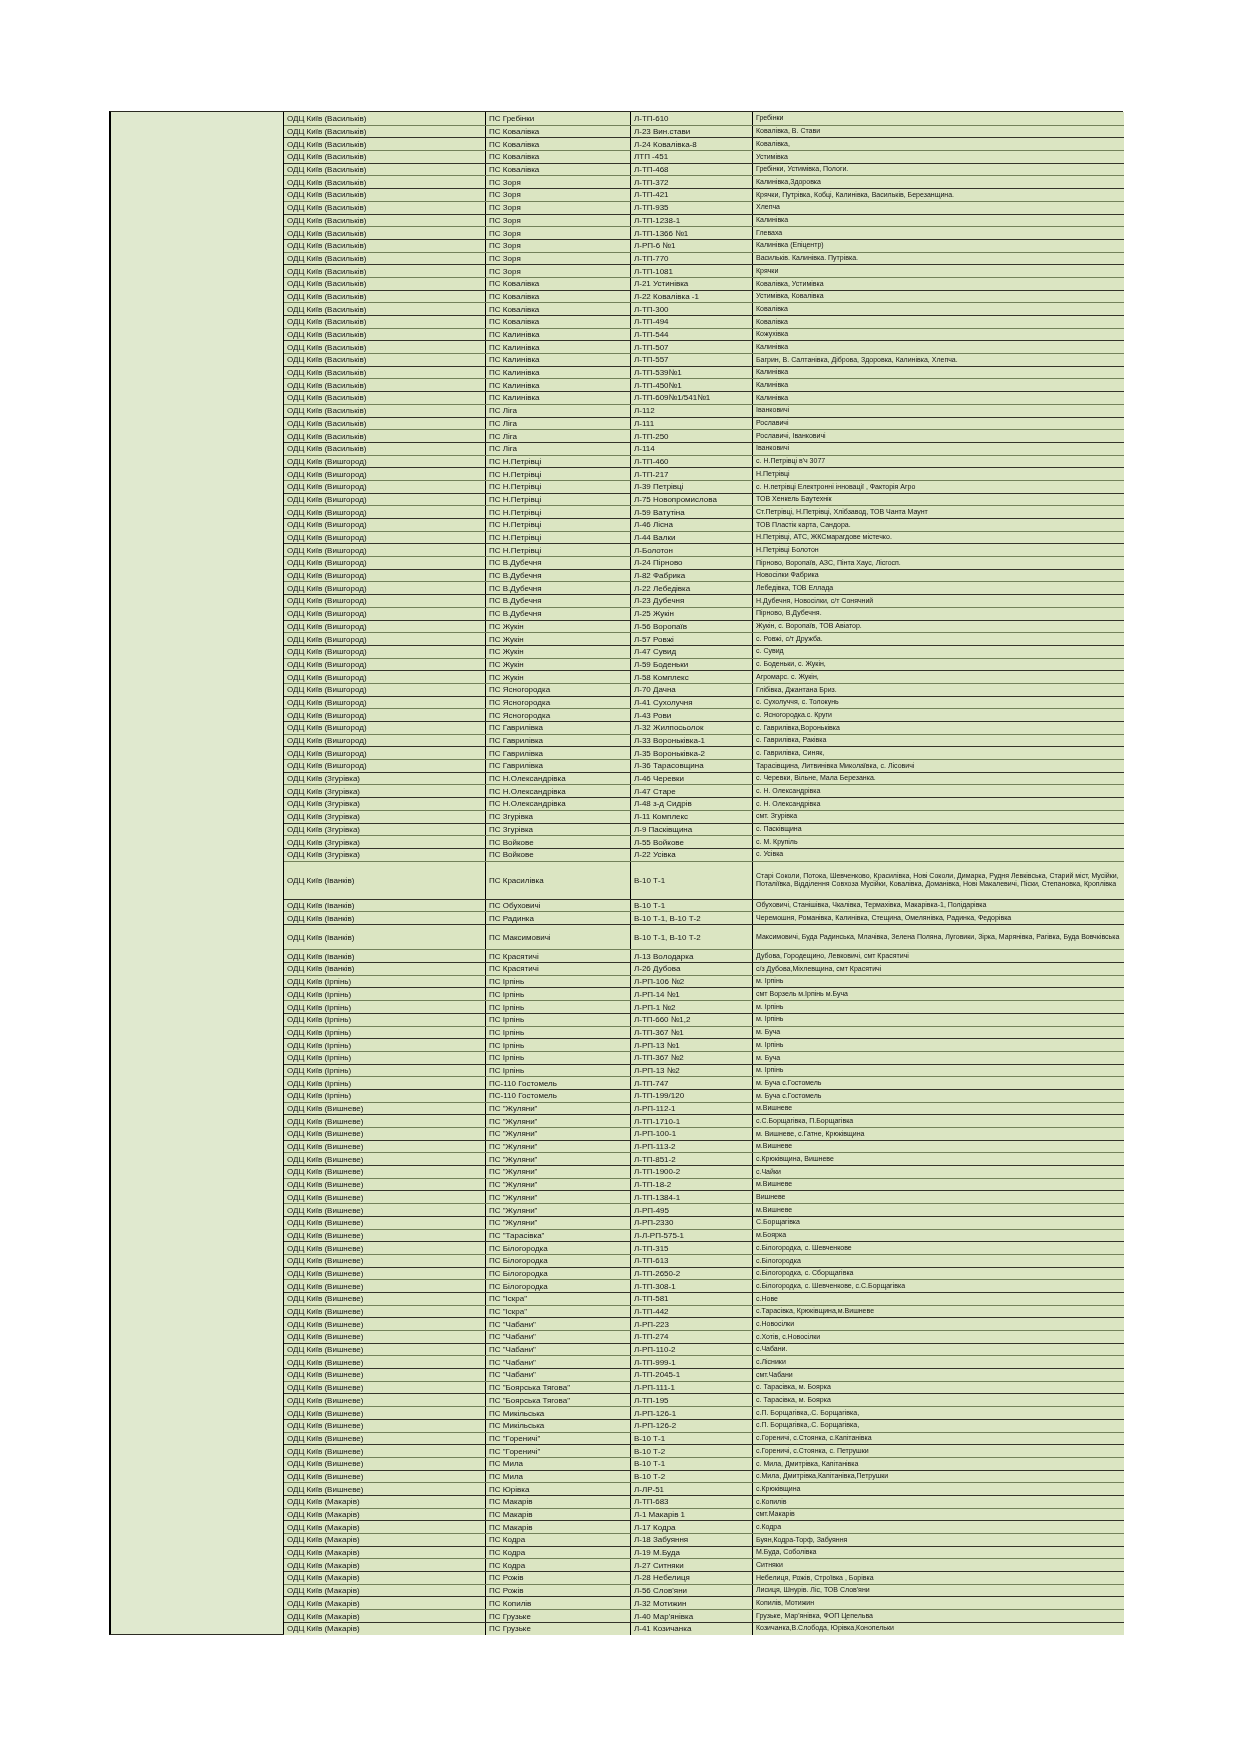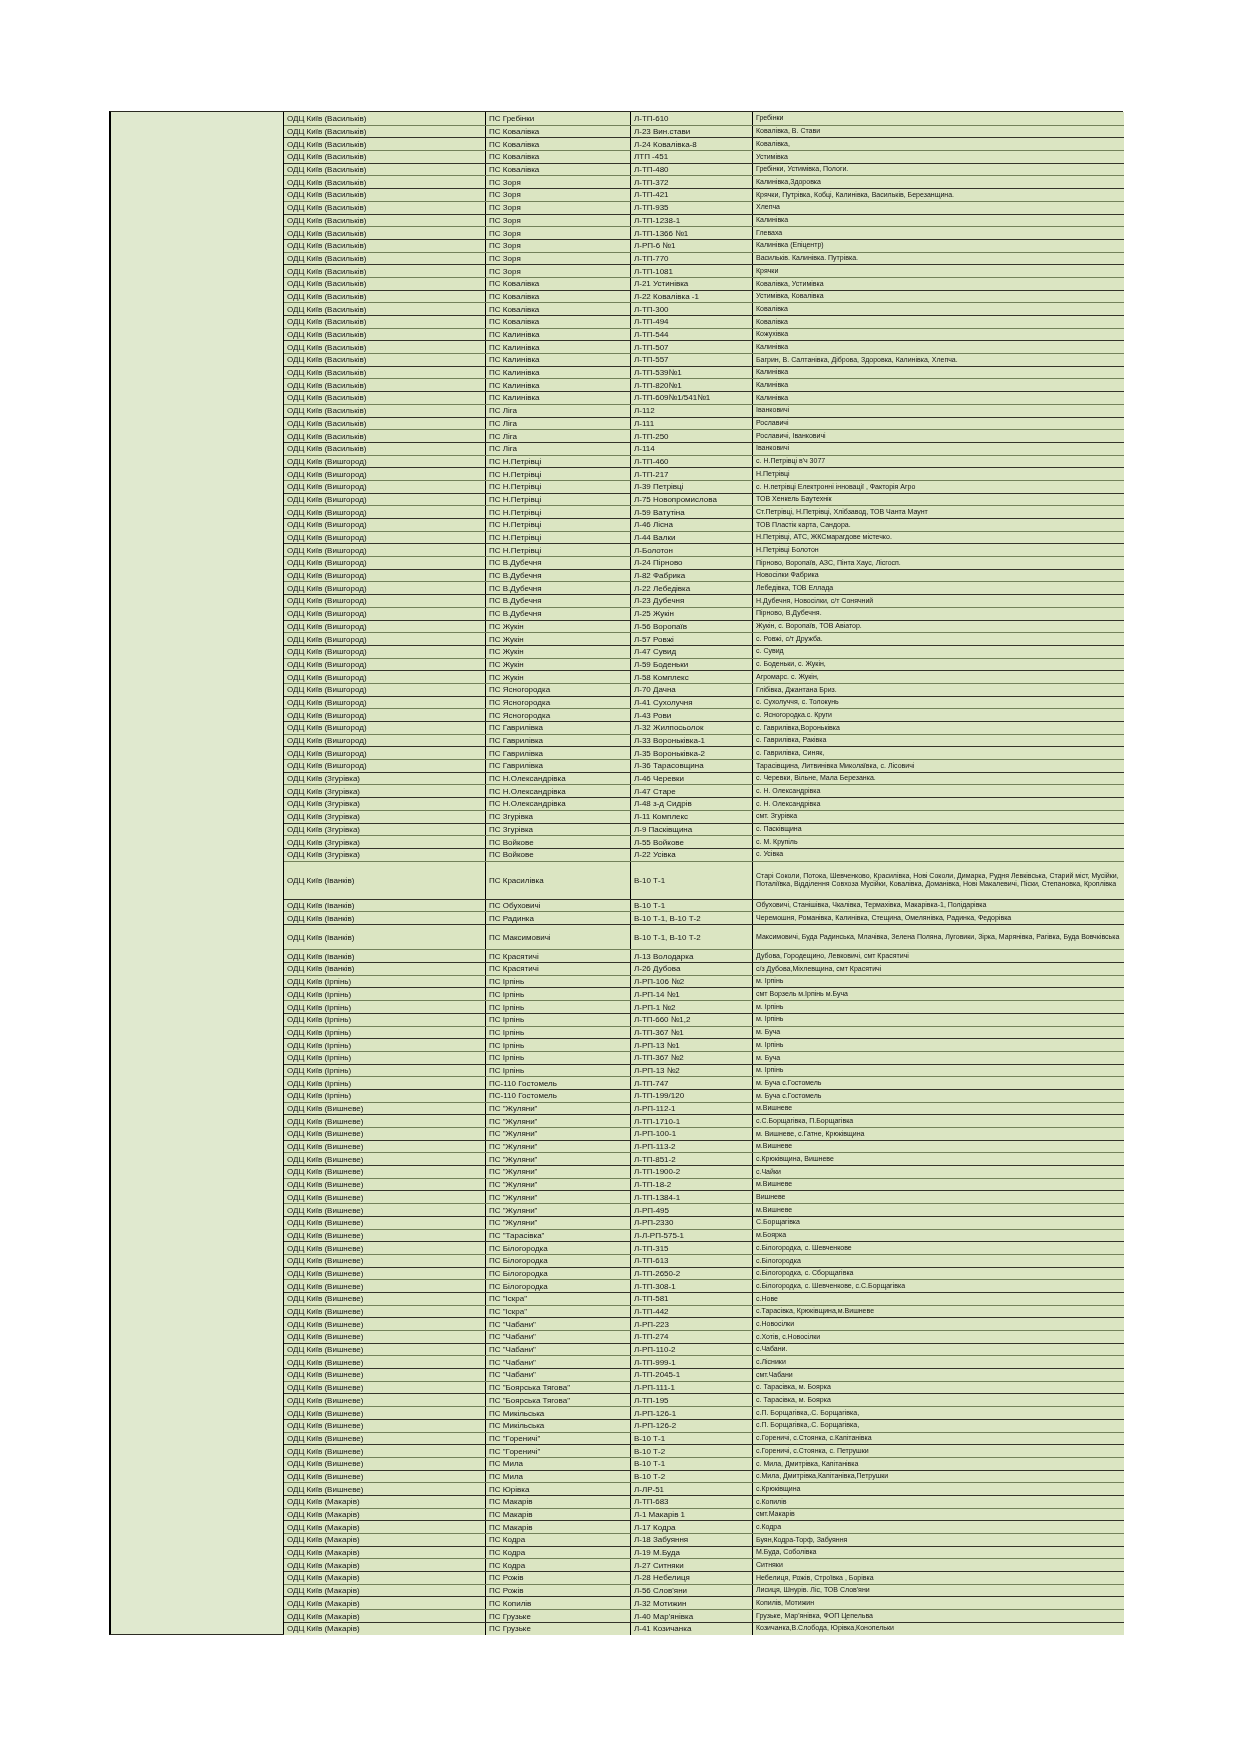--- a/index.html
+++ b/index.html
@@ -78,21 +78,21 @@
       </div>
       <div class="row">
         <div class="c c1">ОДЦ Київ (Васильків)</div>
         <div class="c c2">ПС Ковалівка</div>
         <div class="c c3">ЛТП -451</div>
         <div class="c c4">Устимівка</div>
       </div>
       <div class="row">
         <div class="c c1">ОДЦ Київ (Васильків)</div>
         <div class="c c2">ПС Ковалівка</div>
-        <div class="c c3">Л-ТП-480</div>
+        <div class="c c3">Л-ТП-468</div>
         <div class="c c4">Гребінки, Устимівка, Пологи.</div>
       </div>
       <div class="row">
         <div class="c c1">ОДЦ Київ (Васильків)</div>
         <div class="c c2">ПС Зоря</div>
         <div class="c c3">Л-ТП-372</div>
         <div class="c c4">Калинівка,Здоровка</div>
       </div>
       <div class="row">
         <div class="c c1">ОДЦ Київ (Васильків)</div>
@@ -180,21 +180,21 @@
       </div>
       <div class="row">
         <div class="c c1">ОДЦ Київ (Васильків)</div>
         <div class="c c2">ПС Калинівка</div>
         <div class="c c3">Л-ТП-539№1</div>
         <div class="c c4">Калинівка</div>
       </div>
       <div class="row">
         <div class="c c1">ОДЦ Київ (Васильків)</div>
         <div class="c c2">ПС Калинівка</div>
-        <div class="c c3">Л-ТП-820№1</div>
+        <div class="c c3">Л-ТП-450№1</div>
         <div class="c c4">Калинівка</div>
       </div>
       <div class="row">
         <div class="c c1">ОДЦ Київ (Васильків)</div>
         <div class="c c2">ПС Калинівка</div>
         <div class="c c3">Л-ТП-609№1/541№1</div>
         <div class="c c4">Калинівка</div>
       </div>
       <div class="row">
         <div class="c c1">ОДЦ Київ (Васильків)</div>

